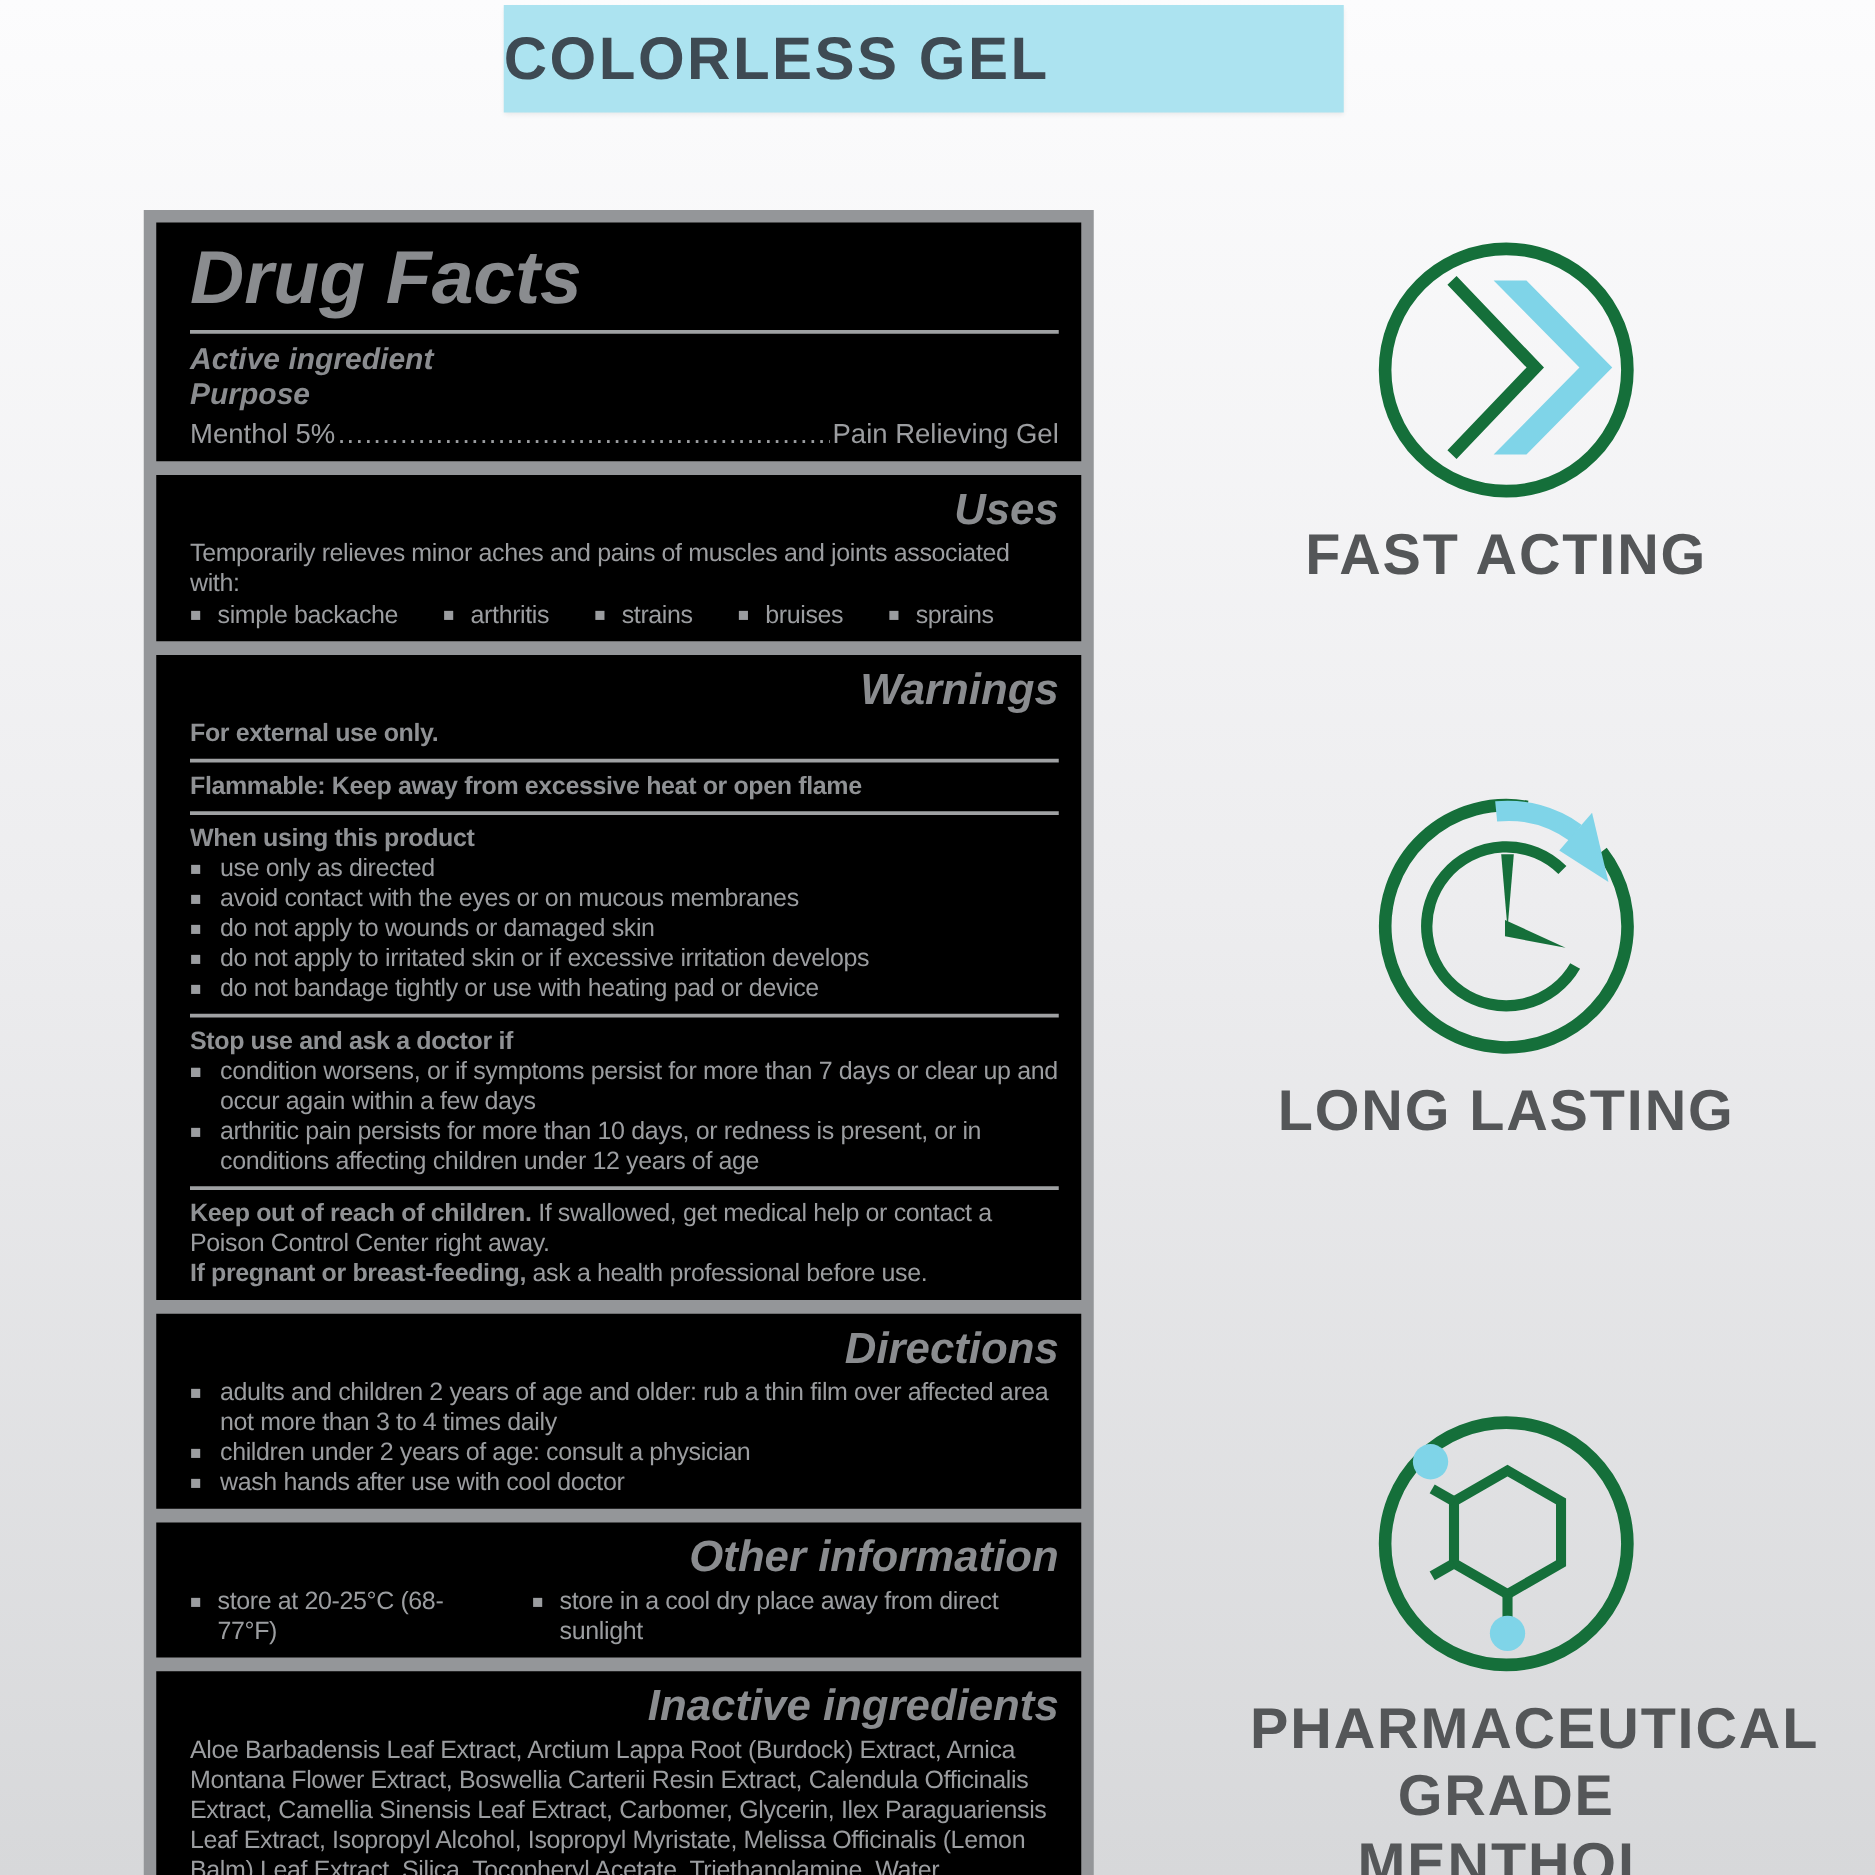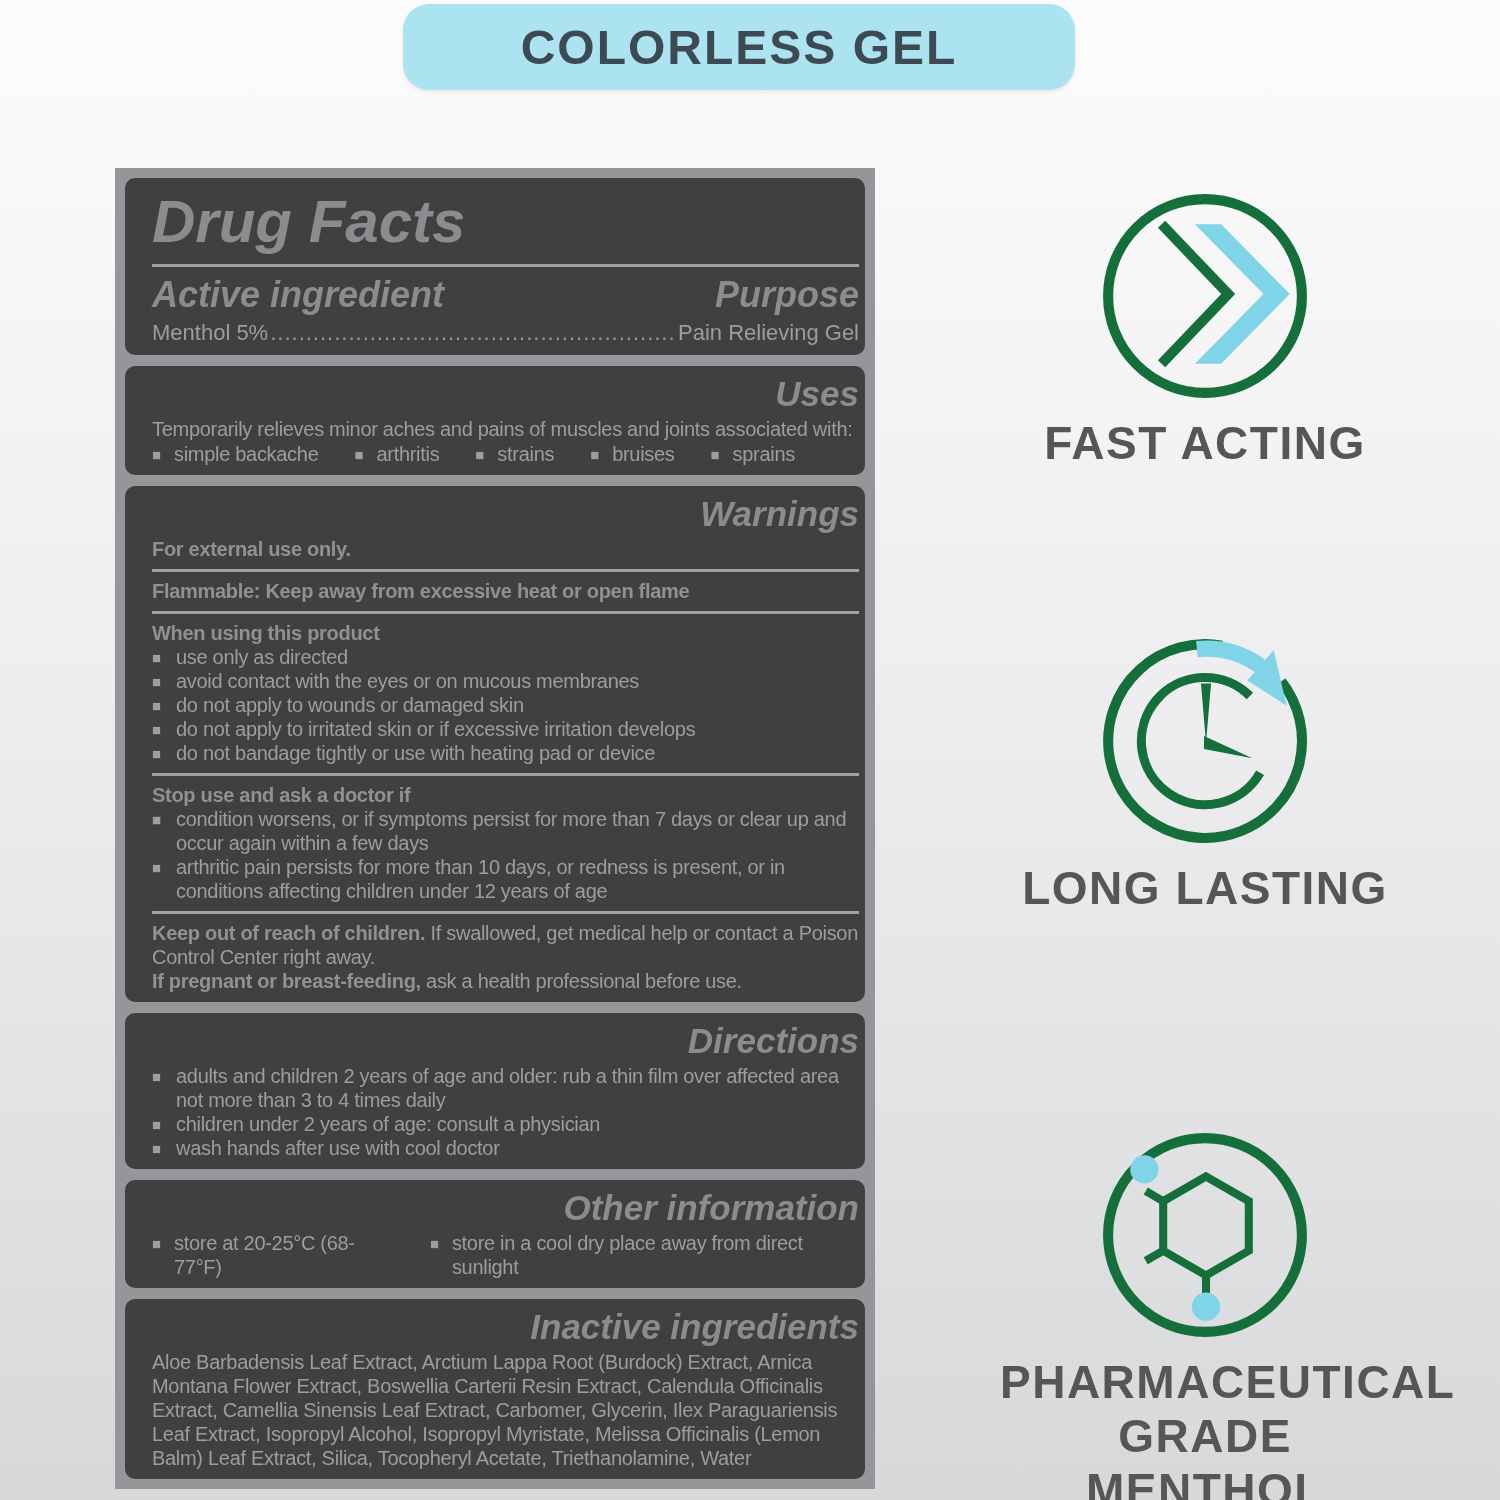--- a/index.html
+++ b/index.html
@@ -4,37 +4,36 @@
 <style>
   html,body{margin:0;padding:0;}
   body{
     width:1500px;height:1500px;position:relative;overflow:hidden;
     background:linear-gradient(180deg,#fcfcfd 0%,#ededef 48%,#d7d8da 100%);
     font-family:"Liberation Sans", sans-serif;
   }
   
   .banner{
     position:absolute;left:403px;top:4px;width:672px;height:86px;
-    background:#ace3f0;display:flex;align-items:center;justify-content:center;
+    background:#ace3f0;display:flex;align-items:center;justify-content:flex-start;
     box-shadow:0 2px 4px rgba(0,0,0,0.08);
-    border-radius:26px;
   }
   .banner-title{font-size:48px;font-weight:bold;color:#3e4a53;letter-spacing:2px;}
 
   
   .panel{
     position:absolute;left:115px;top:168px;width:760px;box-sizing:border-box;
     background:#949699;display:flex;flex-direction:column;gap:11px;padding:10px;
   }
-  .sec{background:#404040;padding:5px 6px 9px 27px;border-radius:10px;}
+  .sec{background:#000000;padding:5px 18px 9px 27px;}
   .sec-head{font-style:italic;font-weight:bold;font-size:35px;color:#8a8c8f;margin:3px 0 3px;text-align:right;}
   .df-title{font-style:italic;font-weight:bold;font-size:60px;color:#8a8c8f;margin:4px 0 0;}
   .rule{height:3px;background:#9fa1a3;margin:8px 0 7px;}
   .ai-row{display:flex;justify-content:space-between;font-style:italic;font-weight:bold;
-          font-size:36px;color:#8a8c8f;margin-top:4px;}
+          font-size:24px;color:#8a8c8f;margin-top:4px;flex-direction:column;}
   .leader-row{display:flex;align-items:baseline;font-size:22px;color:#9b9da0;margin-top:4px;}
   .dots{flex:1;overflow:hidden;white-space:nowrap;margin:0 2px;}
   .dots::after{content:"..........................................................................................................................................................";letter-spacing:1px;}
   .bt{font-size:20px;line-height:24px;color:#9b9da0;letter-spacing:-0.3px;margin:0;}
   .bold{font-weight:bold;color:#8f9194;}
   .bi{position:relative;padding-left:24px;}
   .sq{position:absolute;left:0;top:1px;font-size:15px;color:#9b9da0;}
   .brow{display:flex;gap:36px;margin-top:1px;}
   .brow .bi{padding-left:22px;}
 

